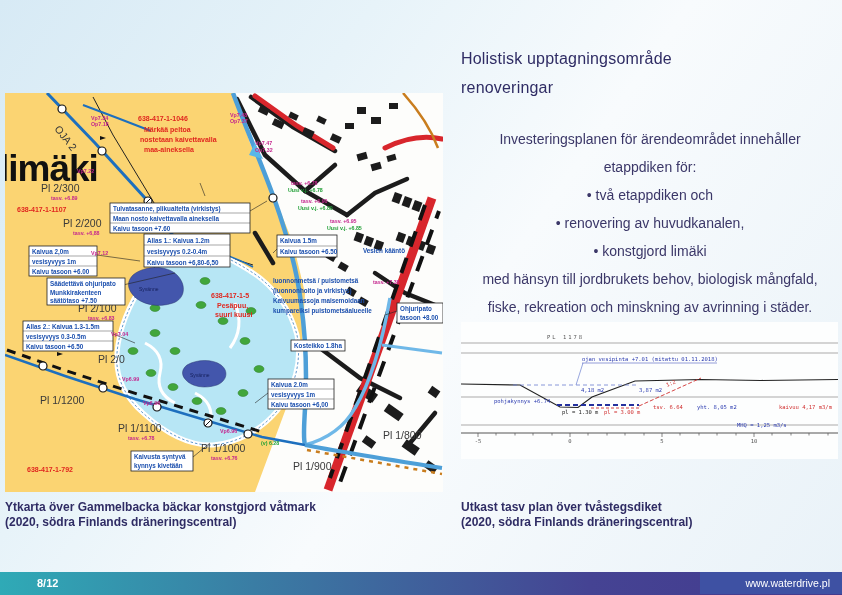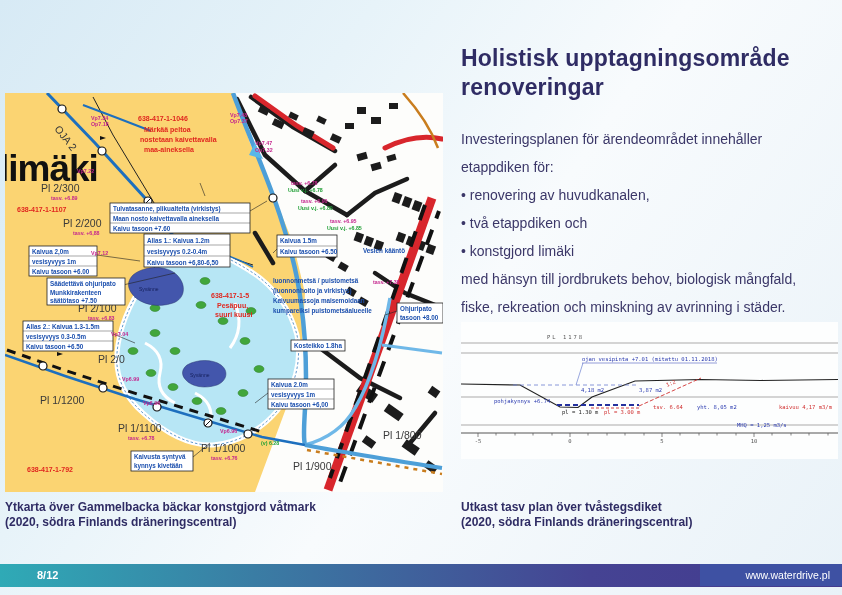--- a/index.html
+++ b/index.html
@@ -1,29 +1,29 @@
 <!DOCTYPE html>
 <html><head>
 <meta charset="utf-8">
 <style>
   html,body{margin:0;padding:0;background:#ffffff;}
   .slide{position:relative;width:842px;height:595px;overflow:hidden;
          background:linear-gradient(125deg,#d7eaf5 0%,#e7f3f9 30%,#f8fbfd 55%,#e9f2f8 100%);
          font-family:"Liberation Sans",sans-serif;}
   .map-wrap{position:absolute;left:5px;top:93px;width:438px;height:399px;}
   .right-col{position:absolute;left:461px;top:44px;width:378px;}
-  .title{font-size:23px;font-weight:bold;color:#2f2c64;line-height:29px;letter-spacing:.2px;}
+  .title{font-size:16px;font-weight:normal;color:#2f2c64;line-height:29px;letter-spacing:.2px;}
   .bodytext{margin-top:23px;font-size:14px;color:#3b3768;}
-  .bodytext div{height:28px;line-height:28px;white-space:nowrap;}
+  .bodytext div{height:28px;line-height:28px;white-space:nowrap;text-align:center;}
   .drawing-wrap{position:absolute;left:461px;top:322px;width:377px;height:137px;background:#fdfefe;}
   .caption{position:absolute;top:500px;text-align:left;font-size:12px;font-weight:bold;
            color:#2f2c64;line-height:15px;}
   .caption.left{left:5px;width:438px;}
   .caption.right{left:461px;width:377px;}
-  .footer{position:absolute;left:0;bottom:8px;width:842px;height:23px;
+  .footer{position:absolute;left:0;bottom:0;width:842px;height:23px;
           background:linear-gradient(90deg,#2faab6 0%,#3a7da4 30%,#454393 70%,#433a8e 100%);}
   .footer .page{position:absolute;left:37px;top:0;height:23px;line-height:23px;
                 color:#ffffff;font-size:11px;font-weight:bold;}
   .footer .right-block{position:absolute;right:0;top:0;width:142px;height:22px;background:#3e51a3;}
   .footer .url{display:block;text-align:right;padding-right:12px;color:#ffffff;
                font-size:10.5px;line-height:23px;}
   
   .t-blue{fill:#1b4fae;font-size:6.3px;font-weight:bold;}
   .t-red{fill:#e0271f;font-size:7px;font-weight:bold;}
   .t-mag{fill:#c4268e;font-size:5.3px;font-weight:bold;}
@@ -335,22 +335,22 @@
   </div>
 
   <div class="right-col">
     <div class="title">
       <div>Holistisk upptagningsområde</div>
       <div>renoveringar</div>
     </div>
     <div class="bodytext">
       <div>Investeringsplanen för ärendeområdet innehåller</div>
       <div>etappdiken för:</div>
+      <div>• två etappdiken och</div>
       <div>• renovering av huvudkanalen,</div>
-      <div>• två etappdiken och</div>
       <div>• konstgjord limäki</div>
       <div>med hänsyn till jordbrukets behov, biologisk mångfald,</div>
       <div>fiske, rekreation och minskning av avrinning i städer.</div>
     </div>
   </div>
 
   <div class="drawing-wrap">
     <svg width="377" height="137" viewBox="0 0 377 137">
       <rect x="0" y="0" width="377" height="137" fill="#fdfefe"></rect>
       <g stroke="#888" stroke-width="0.7">

